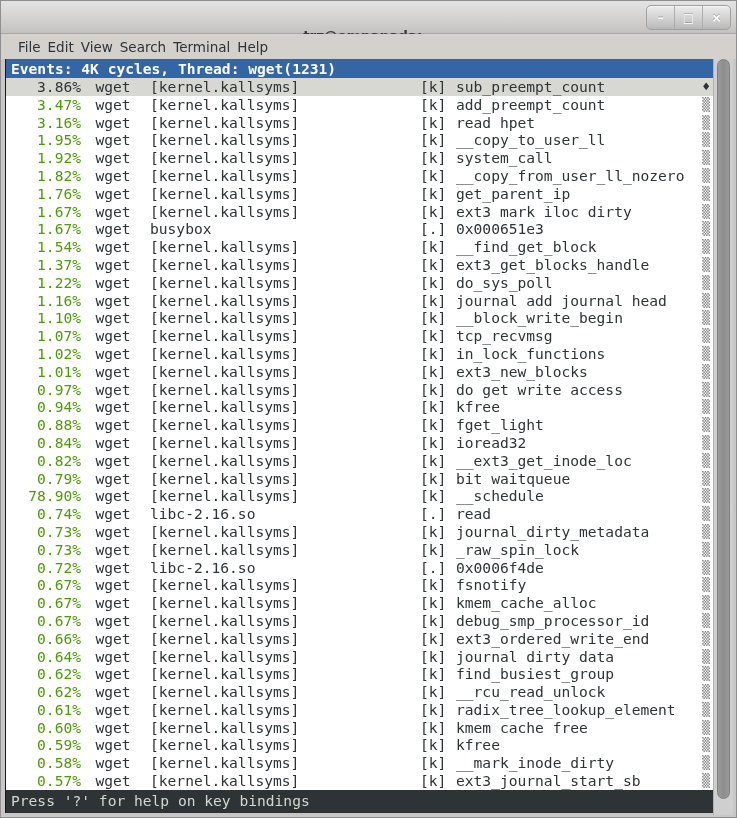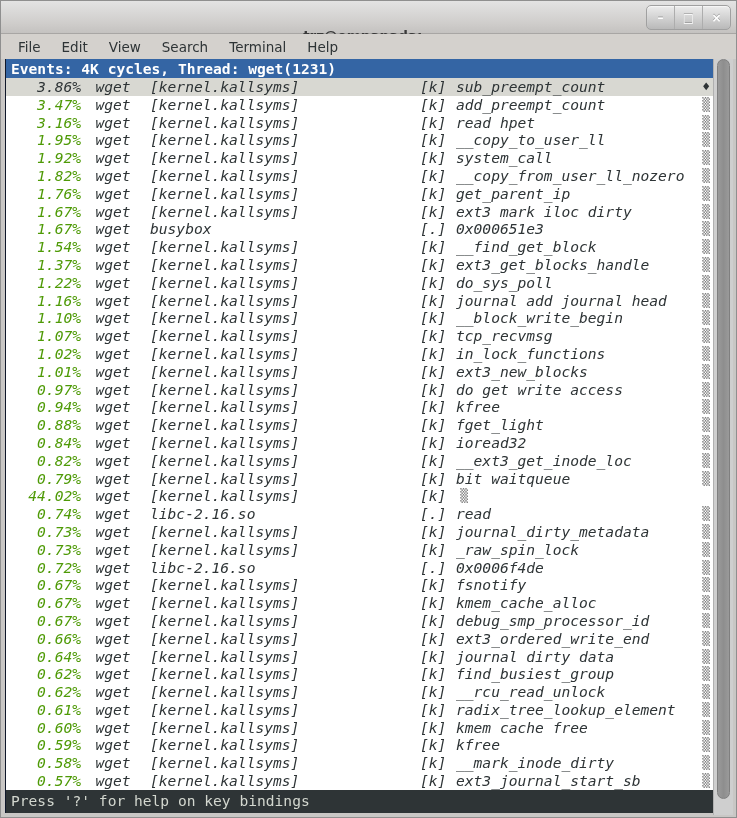--- a/index.html
+++ b/index.html
@@ -30,21 +30,21 @@
   .win-btn{
     width:27px;height:23px;display:flex;align-items:center;justify-content:center;
     color:#ffffff;font-size:12px;font-weight:bold;
     text-shadow:0 -1px 0 rgba(0,0,0,.25);
     border-left:1px solid #adadad;cursor:default;
   }
   .win-btn:first-child{border-left:none;}
   
   .menubar{
     position:absolute;left:0;top:33px;width:100%;height:25px;
-    background:#d4d1cd;display:flex;align-items:center;gap:15px;
+    background:#d4d1cd;display:flex;align-items:center;gap:1px;
     padding-left:14px;box-sizing:border-box;
     font-size:13.5px;color:#2e3436;
   }
   .menu-item{padding:2px 3px;}
   
   .terminal{
     position:absolute;left:4px;top:58px;width:708px;height:754px;
     background:var(--terminal_bg,#ffffff);
     font-family:"DejaVu Sans Mono","Liberation Mono",monospace;
     font-size:14.6px;color:var(--text,#2e3436);
@@ -53,21 +53,21 @@
     overflow:hidden;
   }
   .tui-header{
     height:19px;line-height:19px;
     background:var(--header_bg,#3465a4);color:var(--header_fg,#ffffff);
     font-weight:bold;padding-left:5px;white-space:pre;
   }
   .rows{}
   .row{
     display:flex;height:17.8px;line-height:17.8px;white-space:pre;
-    padding-left:5px;padding-right:3px;font-style:italic;
+    padding-left:5px;padding-right:3px;
   }
   .row.selected{background:var(--selected_bg,#d8d8d2);}
   .row.selected .pct{color:var(--text,#2e3436);}
   .row.selected .marker{color:var(--text,#2e3436);}
   .pct{width:70px;text-align:right;color:var(--pct_green,#4e9a06);flex:none;}
   .comm{width:40px;margin-left:12px;flex:none;text-align:center;}
   .dso{width:270px;margin-left:17px;flex:none;}
   .priv{width:36px;flex:none;}
   .sym{flex:1;overflow:hidden;}
   .marker{width:12px;text-align:right;color:var(--marker_gray,#808080);flex:none;font-size:13px;}
@@ -297,24 +297,25 @@
   </div>
         <div class="row">
     <span class="pct">0.79%</span>
     <span class="comm">wget</span>
     <span class="dso">[kernel.kallsyms]</span>
     <span class="priv">[k]</span>
     <span class="sym">bit_waitqueue</span>
     <span class="marker">▒</span>
   </div>
         <div class="row">
-    <span class="pct">44.02%</span>
-    <span class="comm">wget</span>
-    <span class="dso">[kernel.kallsyms]</span>
-    <span class="priv">[k]</span>
+    <span class="pct">78.90%</span>
+    <span class="comm">wget</span>
+    <span class="dso">[kernel.kallsyms]</span>
+    <span class="priv">[k]</span>
+    <span class="sym">__schedule</span>
     <span class="marker">▒</span>
   </div>
         <div class="row">
     <span class="pct">0.74%</span>
     <span class="comm">wget</span>
     <span class="dso">libc-2.16.so</span>
     <span class="priv">[.]</span>
     <span class="sym">read</span>
     <span class="marker">▒</span>
   </div>

